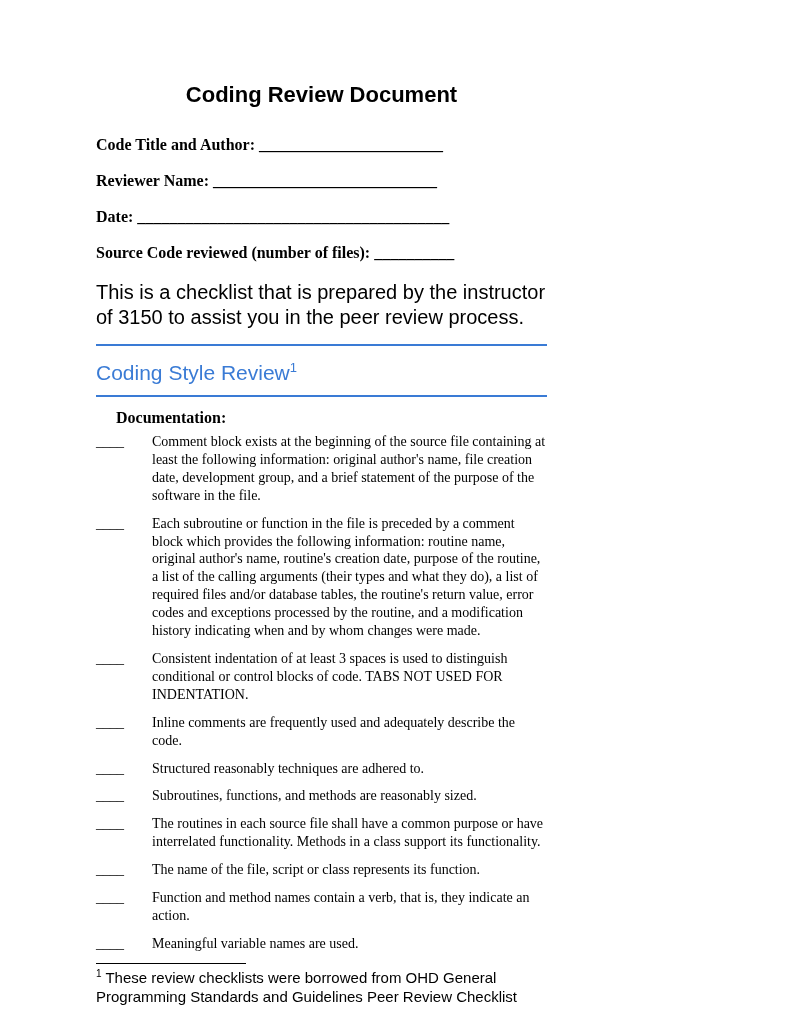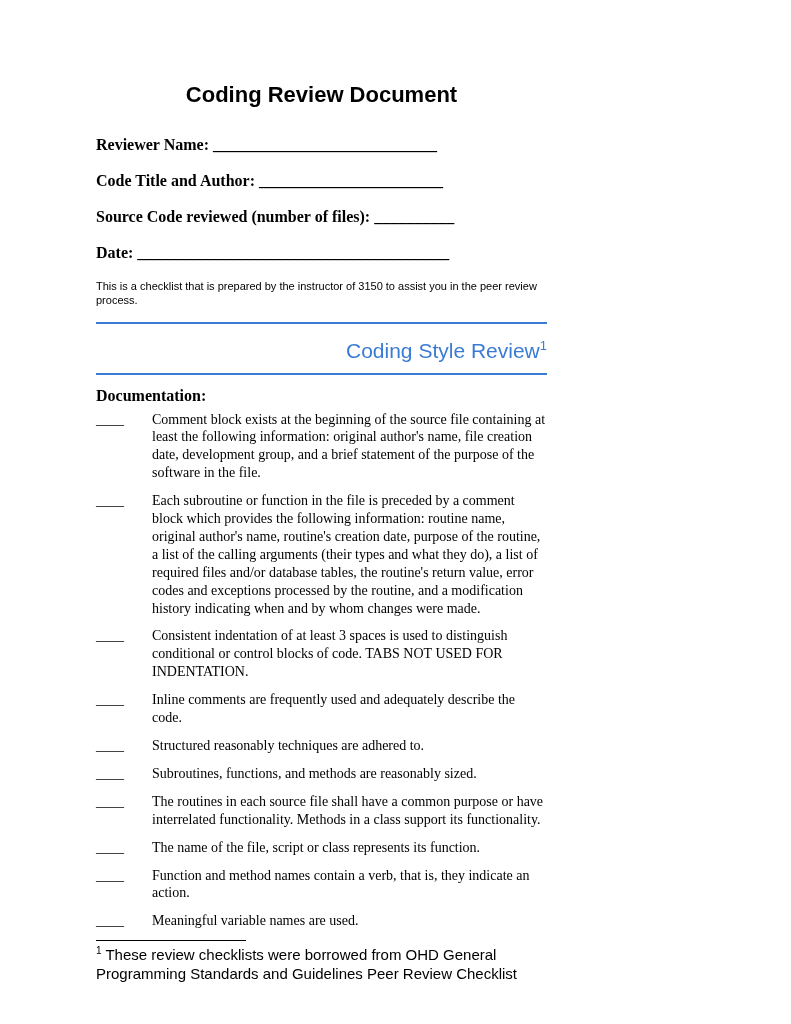--- a/index.html
+++ b/index.html
@@ -23,46 +23,47 @@
     margin-bottom: 28px;
   }
   .field-line {
     font-family: "Times New Roman", Times, serif;
     font-weight: bold;
     font-size: 16px;
     margin-bottom: 18px;
   }
   .intro {
     font-family: Arial, Helvetica, sans-serif;
-    font-size: 11px;
+    font-size: 20px;
     margin-top: 6px;
     margin-bottom: 14px;
     line-height: 1.25;
   }
   .hr-blue {
     border: none;
     border-top: 2px solid #3a7bd5;
     margin: 0;
   }
   .section-title {
     font-family: Arial, Helvetica, sans-serif;
     color: #3a7bd5;
     font-size: 21px;
-    text-align: right;
+    text-align: left;
     padding: 14px 0 10px 0;
   }
   .section-title sup {
     font-size: 13px;
   }
   .sub-head {
     font-family: "Times New Roman", Times, serif;
     font-weight: bold;
     font-size: 16px;
     margin-top: 12px;
     margin-bottom: 6px;
+    margin-left: 20px;
   }
   .check-item {
     display: flex;
     align-items: flex-start;
     margin-bottom: 10px;
     font-size: 14px;
     line-height: 1.28;
   }
   .check-blank {
     width: 40px;
@@ -89,24 +90,24 @@
     vertical-align: super;
   }
 </style>
 </head>
 <body>
 
 <div class="page">
 
   <div class="title">Coding Review Document</div>
 
+  <div class="field-line">Code Title and Author: _______________________</div>
   <div class="field-line">Reviewer Name: ____________________________</div>
-  <div class="field-line">Code Title and Author: _______________________</div>
+  <div class="field-line">Date: _______________________________________</div>
   <div class="field-line">Source Code reviewed (number of files): __________</div>
-  <div class="field-line">Date: _______________________________________</div>
 
   <div class="intro">This is a checklist that is prepared by the instructor of 3150 to assist you in the peer review process.</div>
 
   <hr class="hr-blue">
   <div class="section-title">
     <span>Coding Style Review</span><sup>1</sup>
   </div>
   <hr class="hr-blue">
 
   <div class="sub-head">Documentation:</div>

